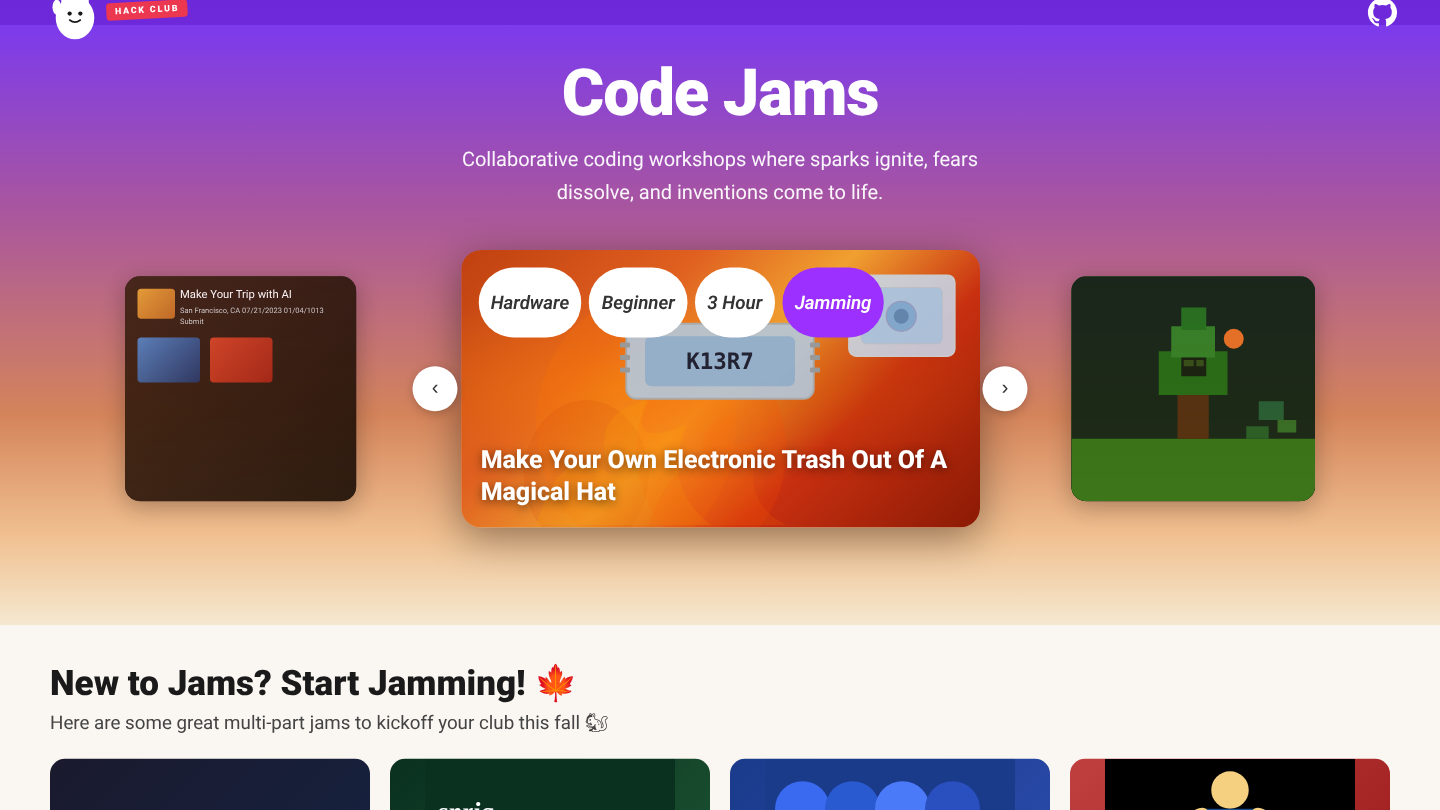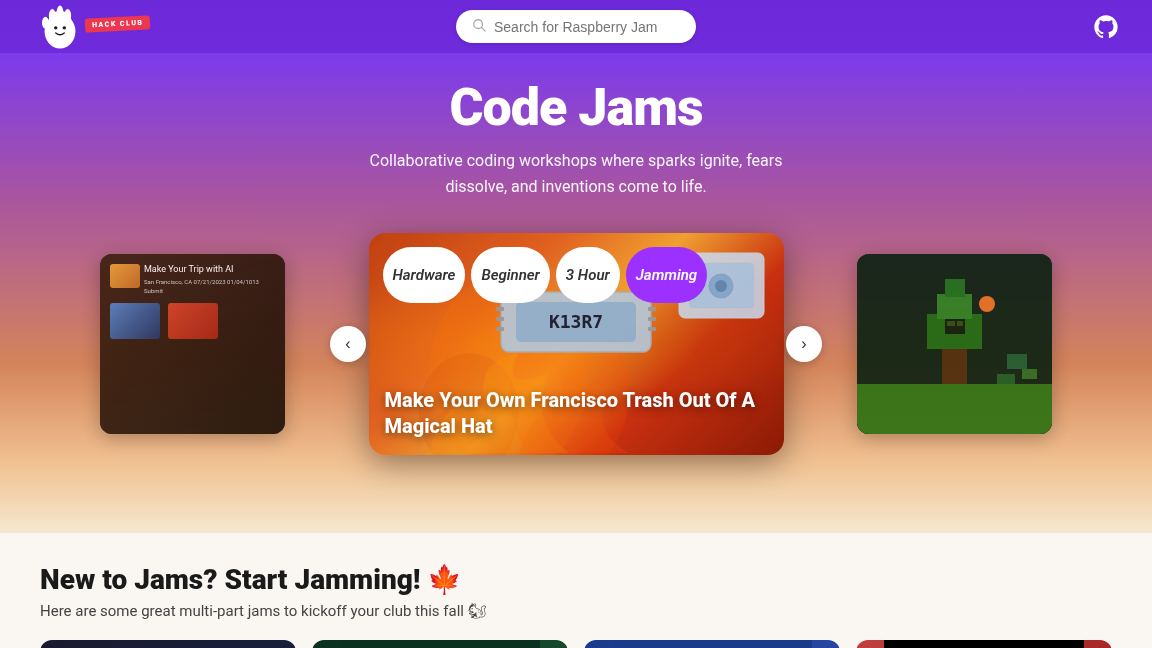--- a/index.html
+++ b/index.html
@@ -341,29 +341,20 @@
         <circle cx="40" cy="26" r="2" fill="#1a1a1a"></circle>
         <path d="M30 32 Q35 36 40 32" stroke="#1a1a1a" stroke-width="1.5" fill="none" stroke-linecap="round"></path>
 
         <ellipse cx="18" cy="20" rx="4" ry="7" fill="white"></ellipse>
       </svg>
       <div style="display:flex; flex-direction:column; align-items:center; margin-left:-5px; margin-top:-5px;">
         <div style="background:#ec3750; color:white; font-size:7px; font-weight:900; padding:3px 7px; border-radius:3px; letter-spacing:1.5px; transform:rotate(-3deg);">HACK CLUB</div>
       </div>
     </div>
 
-    <div class="search-bar">
-      <span class="search-icon-wrap">
-        <svg width="14" height="14" viewBox="0 0 16 16" fill="none">
-          <circle cx="7" cy="7" r="5" stroke="#aaa" stroke-width="1.5"></circle>
-          <line x1="11" y1="11" x2="15" y2="15" stroke="#aaa" stroke-width="1.5" stroke-linecap="round"></line>
-        </svg>
-      </span>
-      <input type="text" placeholder="Search for Raspberry Jam" style="">
-    </div>
 
     <div class="nav-github">
       <svg class="github-svg" viewBox="0 0 24 24" xmlns="http://www.w3.org/2000/svg">
         <path d="M12 2C6.477 2 2 6.484 2 12.017c0 4.425 2.865 8.18 6.839 9.504.5.092.682-.217.682-.483 0-.237-.008-.868-.013-1.703-2.782.605-3.369-1.343-3.369-1.343-.454-1.158-1.11-1.466-1.11-1.466-.908-.62.069-.608.069-.608 1.003.07 1.531 1.032 1.531 1.032.892 1.53 2.341 1.088 2.91.832.092-.647.35-1.088.636-1.338-2.22-.253-4.555-1.113-4.555-4.951 0-1.093.39-1.988 1.029-2.688-.103-.253-.446-1.272.098-2.65 0 0 .84-.27 2.75 1.026A9.564 9.564 0 0112 6.844c.85.004 1.705.115 2.504.337 1.909-1.296 2.747-1.027 2.747-1.027.546 1.379.202 2.398.1 2.651.64.7 1.028 1.595 1.028 2.688 0 3.848-2.339 4.695-4.566 4.943.359.309.678.92.678 1.855 0 1.338-.012 2.419-.012 2.747 0 .268.18.58.688.482A10.019 10.019 0 0022 12.017C22 6.484 17.522 2 12 2z"></path>
       </svg>
     </div>
   </nav>
 
   <div class="hero-section">
     <h1 class="hero-title">Code Jams</h1>
@@ -423,21 +414,21 @@
           <rect x="152" y="45" width="8" height="4" rx="1" fill="#999"></rect>
         </svg>
 
         <div class="main-card-tags">
           <span class="tag">Hardware</span>
           <span class="tag">Beginner</span>
           <span class="tag">3 Hour</span>
           <span class="tag tag-trending">Jamming</span>
         </div>
 
-        <div class="main-card-title">Make Your Own Francisco Trash Out Of A Magical Hat</div>
+        <div class="main-card-title">Make Your Own Electronic Trash Out Of A Magical Hat</div>
       </div>
 
       <button class="carousel-btn carousel-btn-next">
         <span>›</span>
       </button>
 
       <div class="side-card side-card-right">
         <div class="right-card-inner">
           
           <svg class="pixel-art" viewBox="0 0 195 180">

